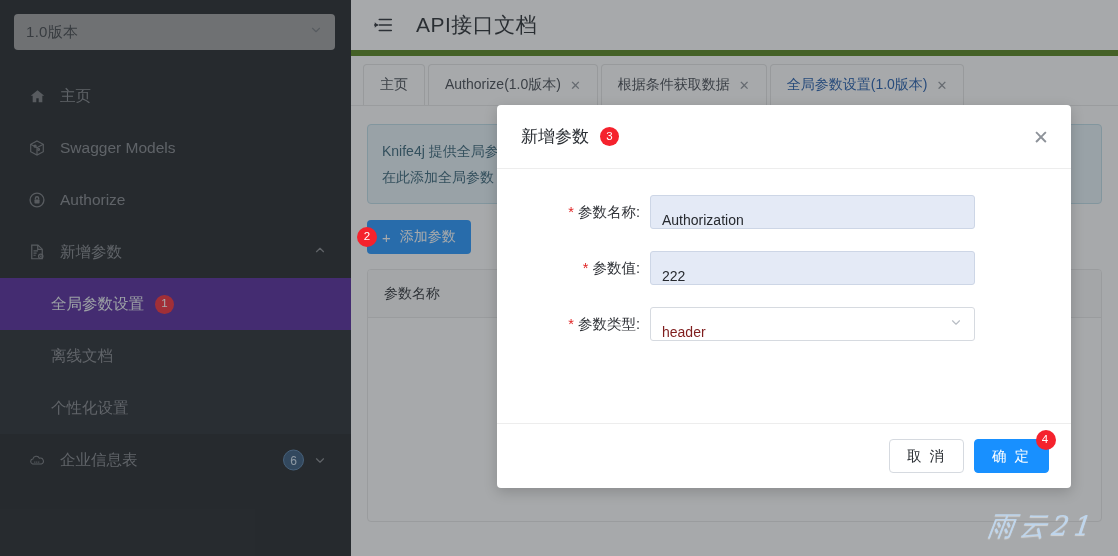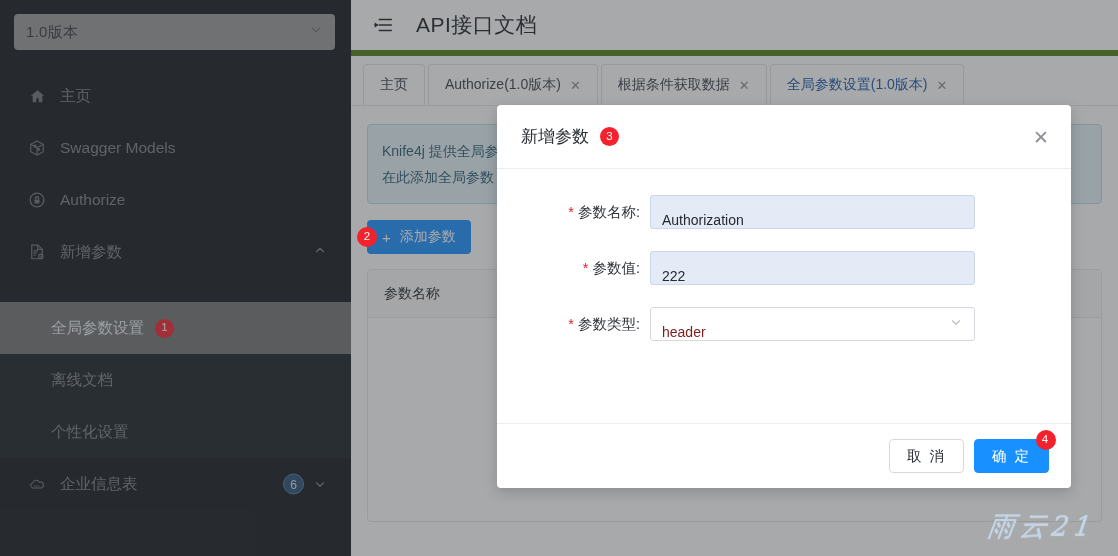--- a/index.html
+++ b/index.html
@@ -62,23 +62,22 @@
   }
   .submenu { background: #1b2026; }
   .sub-item {
     height: 52px;
     display: flex; align-items: center;
     padding-left: 51px;
     color: #7f8287;
     font-size: 15.5px;
   }
   .sub-item.active {
-    background: #737373;
+    background: #4c1d95;
     color: #e9eef3;
-    margin-top: 24px;
   }
   .badge-red {
     display: inline-flex; align-items: center; justify-content: center;
     min-width: 19px; height: 19px;
     border-radius: 50%;
     background: #f5222d;
     color: #fff;
     font-size: 11.5px;
     margin-left: 11px;
     line-height: 1;

